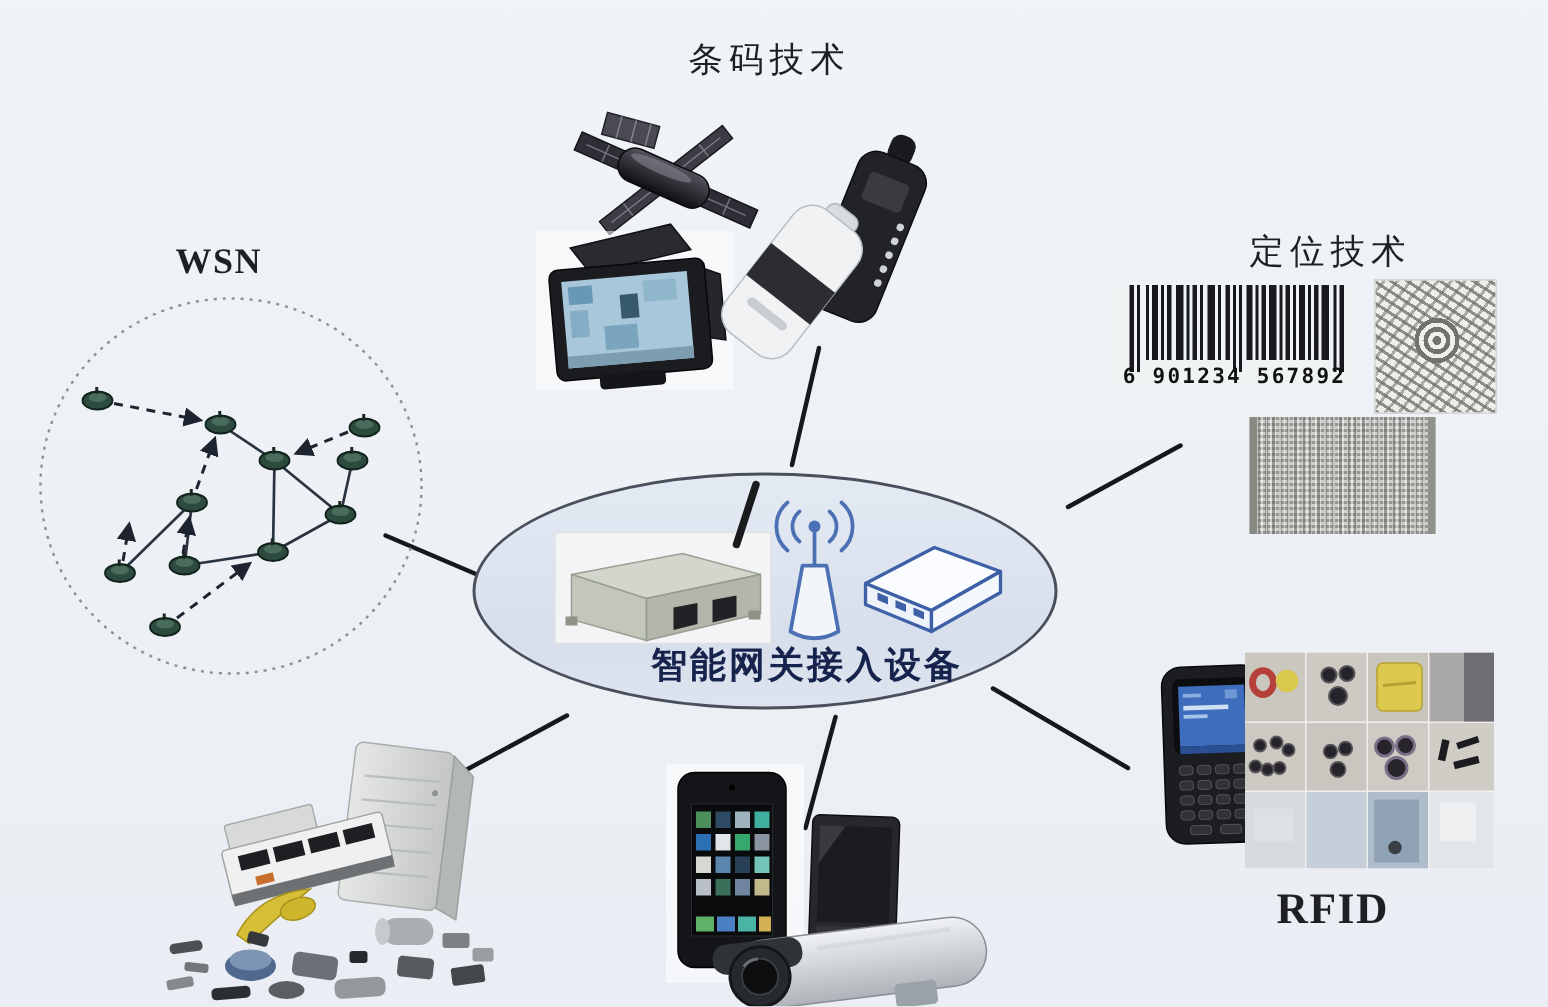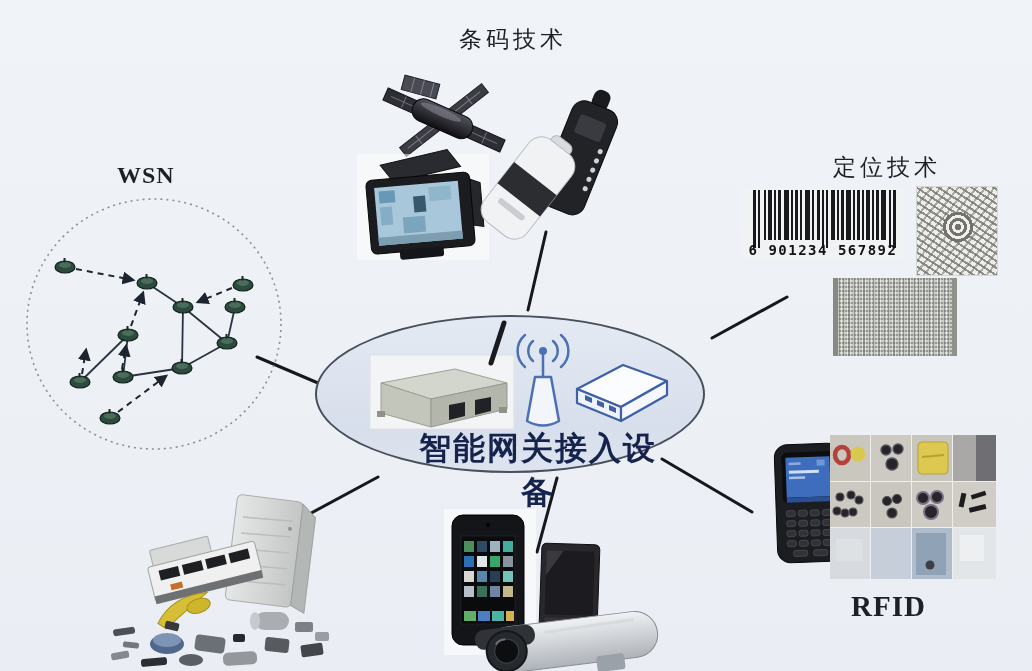--- a/index.html
+++ b/index.html
@@ -15,21 +15,21 @@
   .label-cn{font-family:"Liberation Serif","DejaVu Serif",serif;font-weight:500;letter-spacing:4px;}
   .ellipse{
     position:absolute;left:315px;top:315px;width:390px;height:158px;
     border-radius:50%;
     background:linear-gradient(180deg,#e4eaf3 0%,#d8dfec 70%,#dde4ef 100%);
     border:2px solid #49505c;
     box-sizing:border-box;
   }
   .center-label{
     position:absolute;left:91px;top:110px;width:260px;text-align:center;
-    font-size:32px;font-weight:bold;color:#16244d;letter-spacing:2px;
+    font-size:24px;font-weight:bold;color:#16244d;letter-spacing:2px;
     font-family:"Liberation Sans","DejaVu Sans",sans-serif;
   }
   .maxicode{
     position:absolute;left:916px;top:186px;width:80px;height:88px;
     background:
       radial-gradient(circle at 41px 40px, #73726e 0 3px, #efefec 3px 6px, #73726e 6px 9px, #efefec 9px 12px, #73726e 12px 15px, rgba(0,0,0,0) 15px),
       repeating-linear-gradient(33deg, rgba(110,110,105,0.75) 0 2px, rgba(0,0,0,0) 2px 6px),
       repeating-linear-gradient(-51deg, rgba(125,125,120,0.6) 0 2px, rgba(0,0,0,0) 2px 7px),
       #ededea;
     border:1px solid #d6d6d2;

